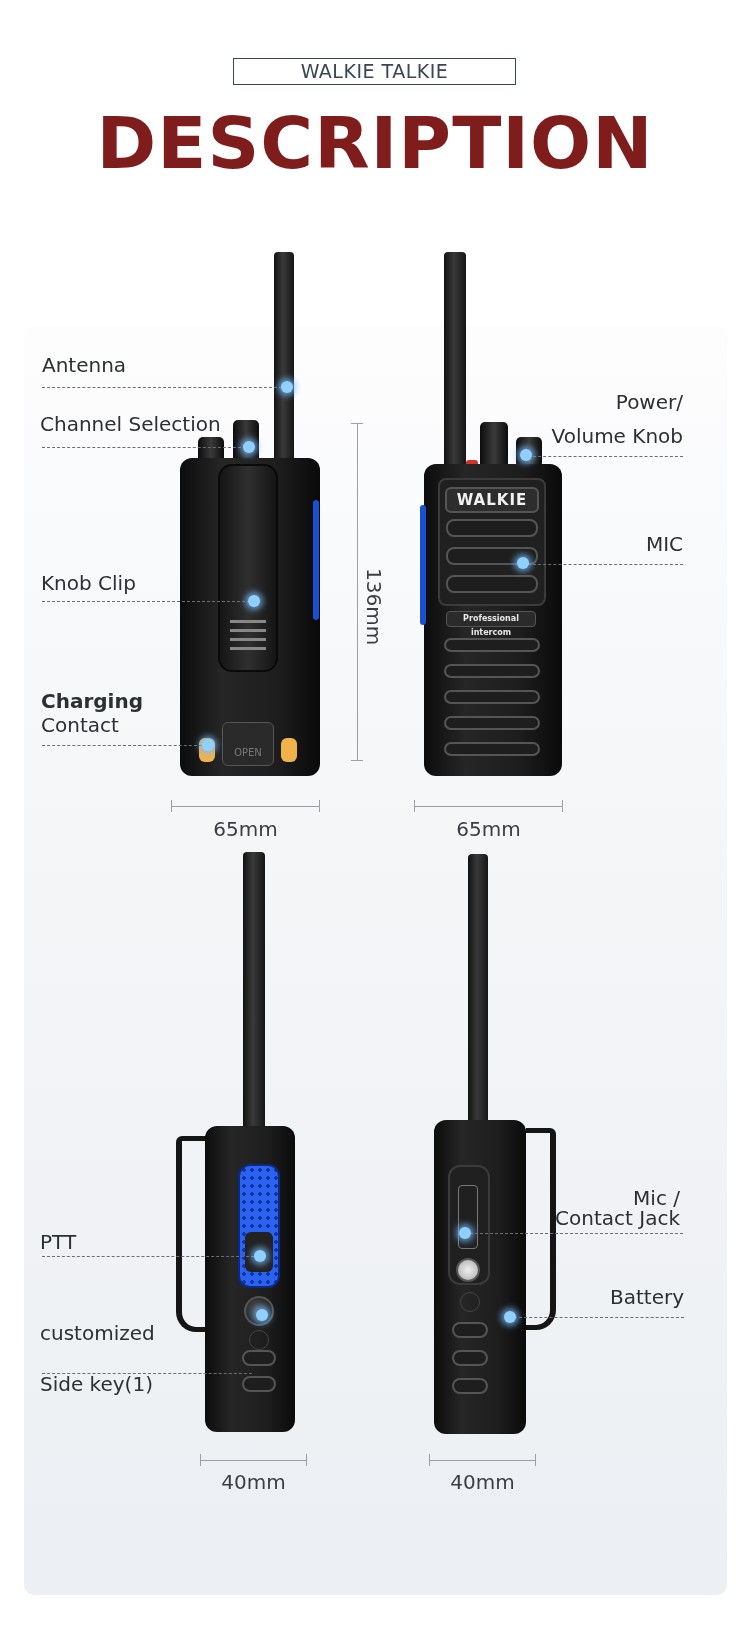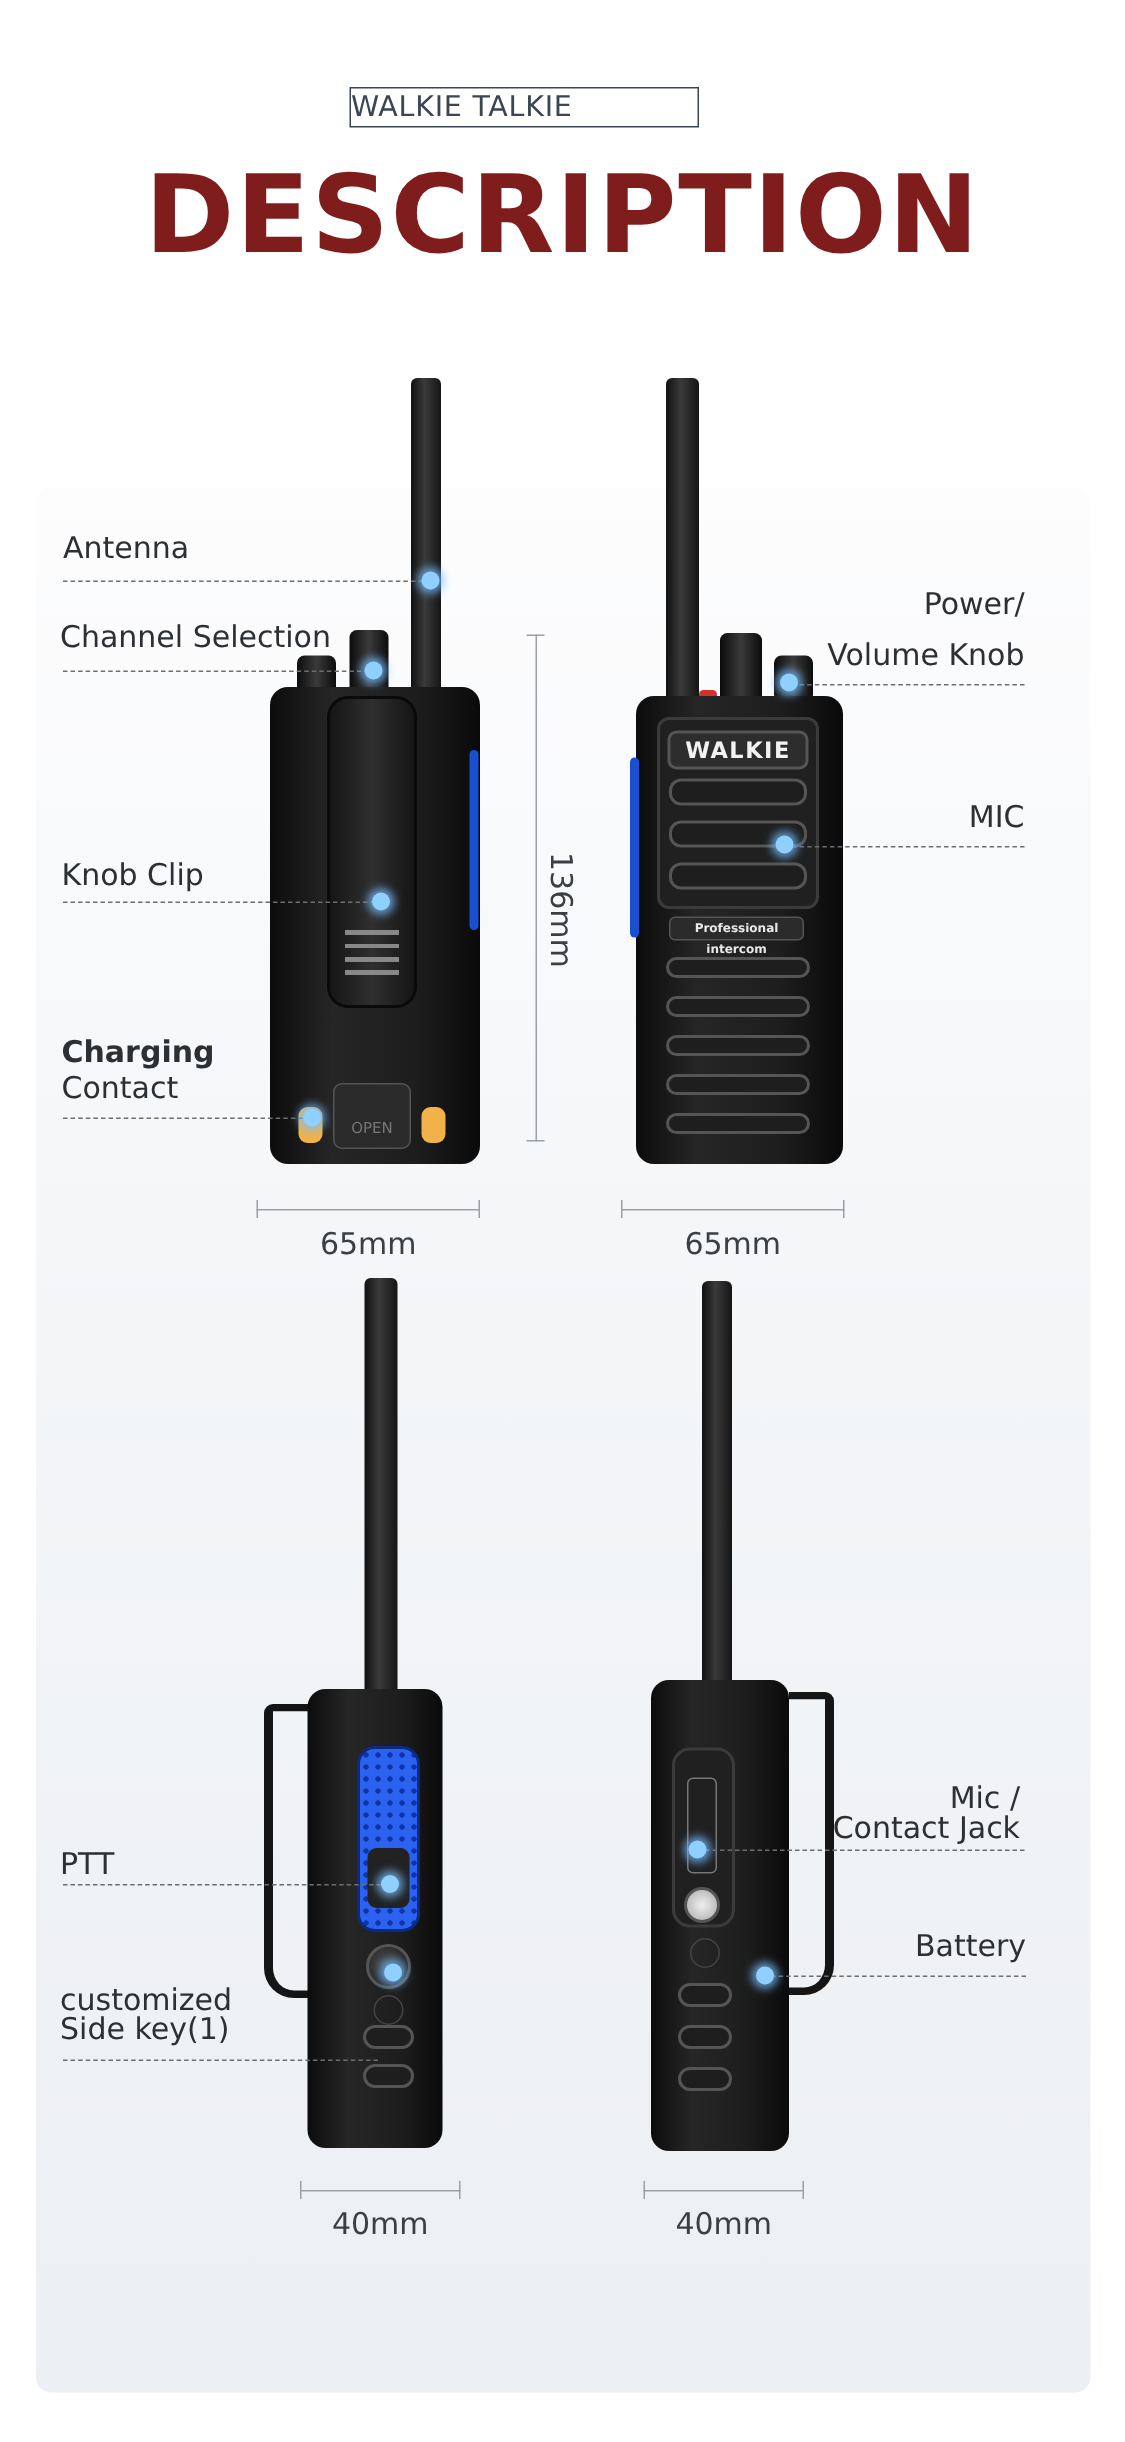--- a/index.html
+++ b/index.html
@@ -1,20 +1,20 @@
 <!DOCTYPE html>
 <html><head>
 <meta charset="utf-8">
 <style>
   html, body { margin:0; padding:0; }
   body { width:750px; height:1628px; background:#ffffff; position:relative; overflow:hidden;
          font-family:"DejaVu Sans", sans-serif; color:#2f3237; }
   .abs { position:absolute; }
-  .subtitle-box { left:233px; top:58px; width:233px; height:27px; border:1.5px solid #3a4654;
-    box-sizing:border-box; font-size:19px; line-height:25px; color:#3a4654; letter-spacing:0.5px; }
+  .subtitle-box { left:233px; top:58px; width:283px; height:27px; border:1.5px solid #3a4654;
+    box-sizing:border-box; text-align:center; font-size:19px; line-height:25px; color:#3a4654; letter-spacing:0.5px; }
   .title { left:0; top:100px; width:750px; text-align:center; font-size:72px; font-weight:bold;
     color:#7f1d1d; letter-spacing:1px; line-height:86px; font-family:"DejaVu Sans", sans-serif; }
   .panel { left:24px; top:325px; width:703px; height:1270px; border-radius:10px;
     background:linear-gradient(180deg,#fdfdfe 0%,#f4f6f8 40%,#eceff3 100%); }
   .label { font-size:20px; line-height:24px; color:#2c2f33; white-space:nowrap; }
   .label.right { text-align:right; }
   .leader { height:0; border-top:1px dashed #6b6e72; }
   .dot { width:12px; height:12px; border-radius:50%; background:#8fd0ff;
     box-shadow:0 0 6px 3px rgba(120,190,255,0.75); }
   .dim-h { height:0; border-top:1.5px solid #9aa0a6; }
@@ -133,21 +133,21 @@
   <div class="abs slot" style="left:242px;top:1350px;width:34px;height:16px;"></div>
   <div class="abs slot" style="left:242px;top:1376px;width:34px;height:16px;"></div>
 </div>
 
 <div class="abs label" style="left:40px;top:1230px;">PTT</div>
 <div class="abs leader" style="left:42px;top:1256px;width:212px;"></div>
 <div class="abs dot" style="left:254px;top:1250px;"></div>
 <div class="abs dot" style="left:256px;top:1309px;"></div>
 
 <div class="abs label" style="left:40px;top:1321px;">customized</div>
-<div class="abs label" style="left:40px;top:1340px;">Side key(1)</div>
+<div class="abs label" style="left:40px;top:1372px;">Side key(1)</div>
 <div class="abs leader" style="left:42px;top:1373px;width:210px;"></div>
 
 <div class="abs dim-h" style="left:200px;top:1460px;width:107px;"></div>
 <div class="abs dim-text" style="left:200px;top:1470px;width:107px;">40mm</div>
 
 <div class="abs" style="left:0;top:0;width:0;height:0;">
   <div class="abs antenna" style="left:468px;top:854px;width:20px;height:268px;"></div>
   <div class="abs body-dark" style="left:434px;top:1120px;width:92px;height:314px;"></div>
   <div class="abs belt-clip" style="left:526px;top:1128px;width:30px;height:202px;transform:scaleX(-1);"></div>
   <div class="abs front-plate" style="left:448px;top:1165px;width:42px;height:120px;border-radius:12px;"></div>

